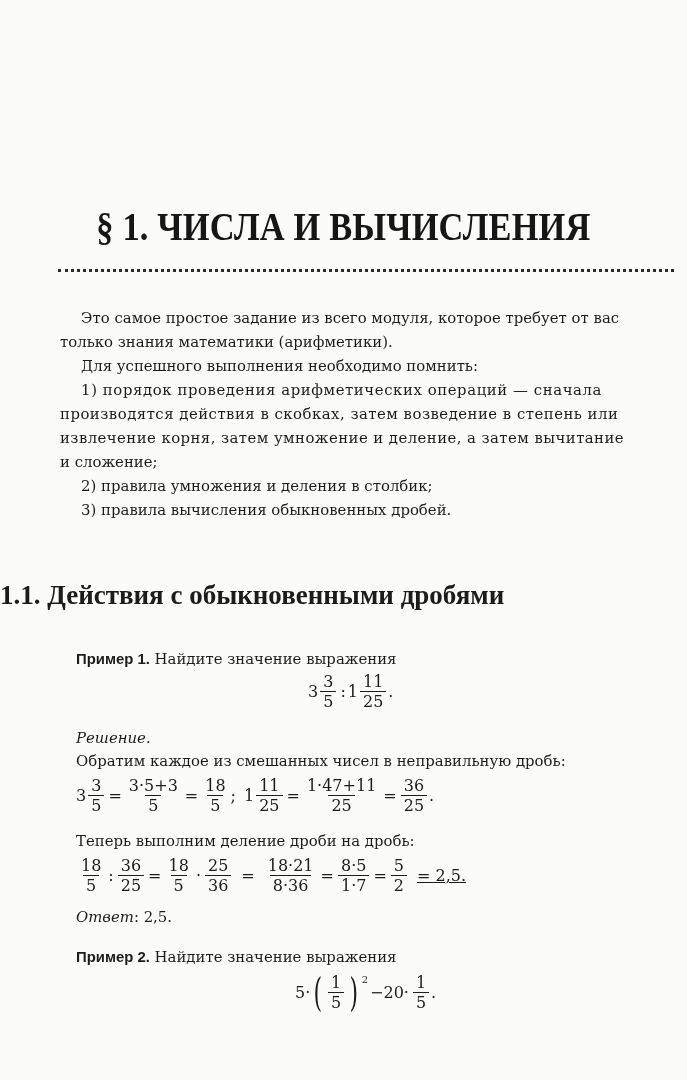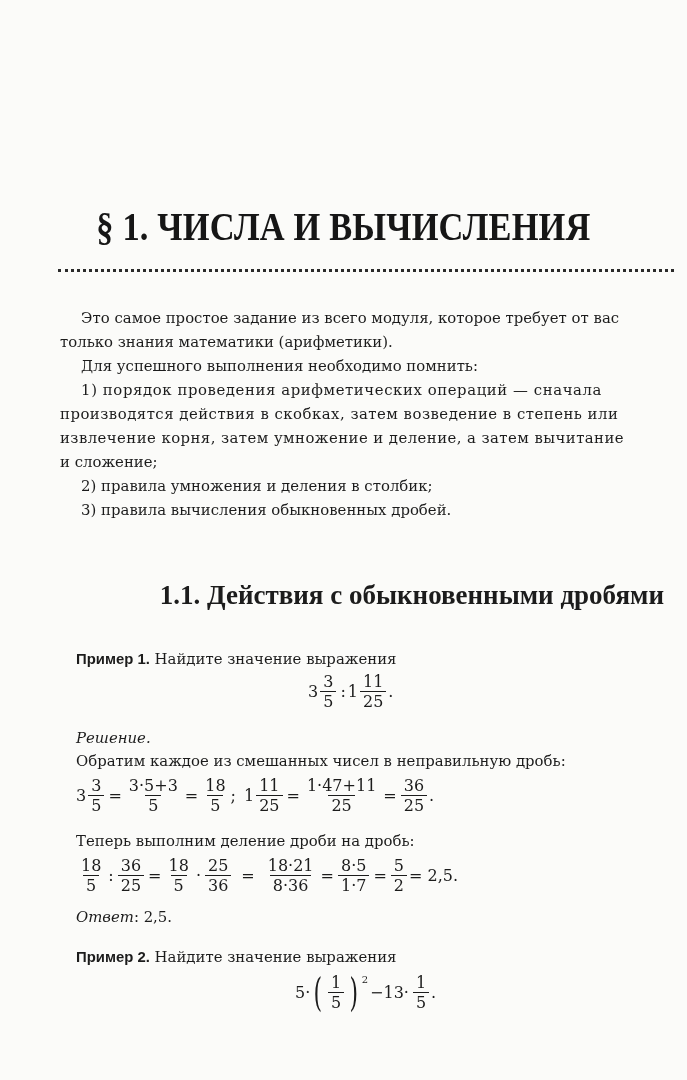--- a/index.html
+++ b/index.html
@@ -30,21 +30,21 @@
     .para {
       left: 60px; width: 614px;
       font-size: 15.5px; line-height: 24px;
       transform: scaleX(0.96); transform-origin: 0 0;
       white-space: nowrap;
     }
     .para p { margin: 0; }
     .indent { padding-left: 22px; }
     .section-title {
       left: 0; width: 664px; top: 580px;
-      text-align: right;
+      text-align: left;
       font-family: "Liberation Serif", serif;
       font-weight: bold;
       font-size: 27px;
       white-space: nowrap;
     }
     .ex-label {
       font-family: "Liberation Sans", sans-serif;
       font-weight: bold;
       font-size: 15.5px;
     }
@@ -178,21 +178,21 @@
     <span class="op">=</span>
     <span class="frac">
         <span class="num">8·5</span>
         <span class="den">1·7</span>
       </span>
     <span class="op">=</span>
     <span class="frac">
         <span class="num">5</span>
         <span class="den">2</span>
       </span>
-    <span style="">= 2,5.</span>
+    <span style="margin-left:8px;text-decoration:underline;">= 2,5.</span>
   </span>
 </div>
 
 <div class="abs line" style="top:908px;">
   <span class="italic">Ответ</span><span>: 2,5.</span>
 </div>
 
 <div class="abs line" style="top:948px;">
   <span class="ex-label">Пример 2.</span>
   <span>Найдите значение выражения</span>
@@ -201,20 +201,20 @@
 <div class="abs" style="left:295px; top:972px;">
   <span class="math">
     <span>5·</span>
     <span class="paren">(</span>
     <span class="frac">
         <span class="num">1</span>
         <span class="den">5</span>
       </span>
     <span class="paren">)</span>
     <span class="sup">2</span>
-    <span class="op">−13·</span>
+    <span class="op">−20·</span>
     <span class="frac">
         <span class="num">1</span>
         <span class="den">5</span>
       </span>
     <span>.</span>
   </span>
 </div>
 
 </body></html>

